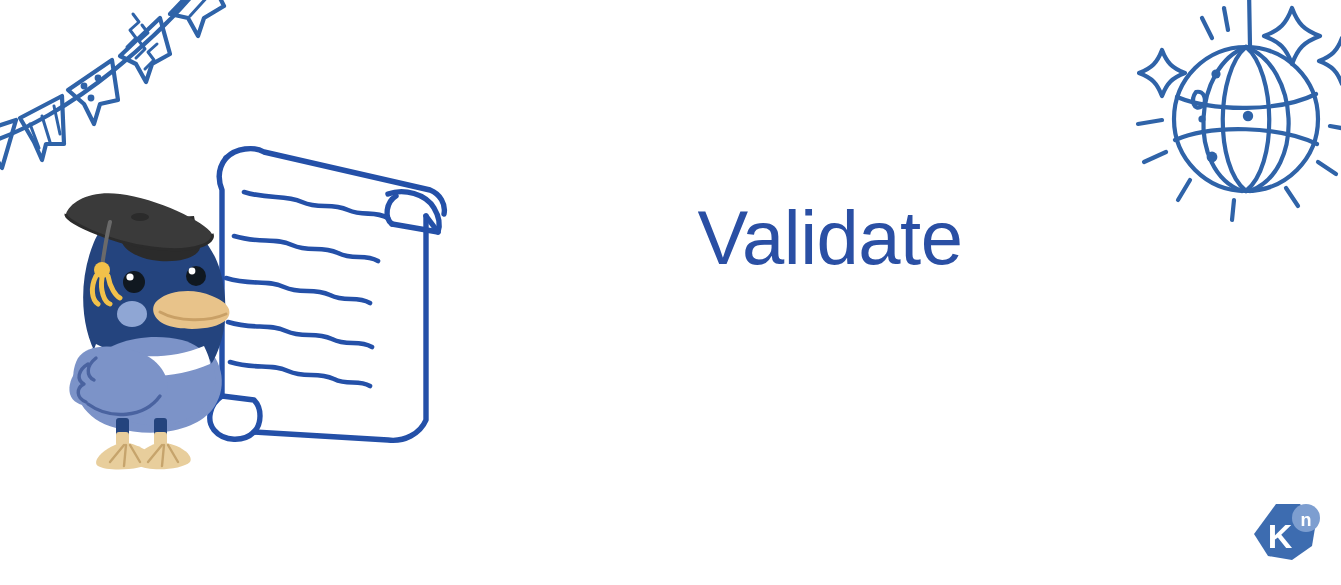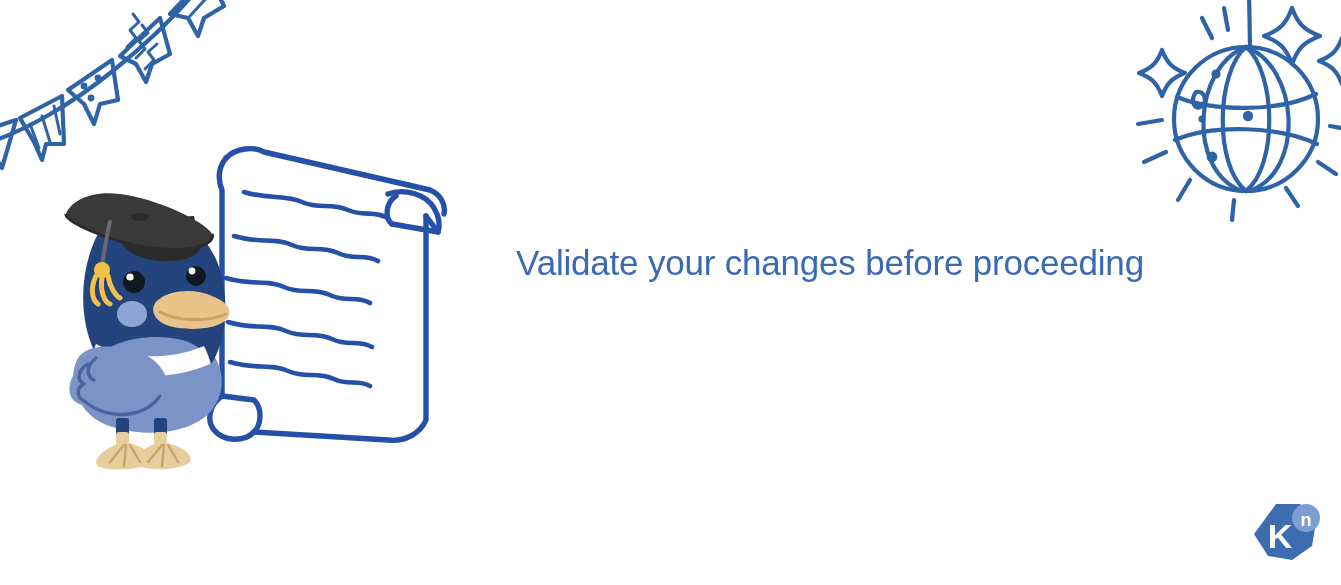--- a/index.html
+++ b/index.html
@@ -228,21 +228,21 @@
         <ellipse cx="92" cy="85" rx="9" ry="4" fill="#2B2B2B"></ellipse>
 
         <path d="M62 90 C 58 106, 56 122, 54 134" fill="none" stroke="#6A6A6A" stroke-width="4" stroke-linecap="round"></path>
         <circle cx="54" cy="138" r="8" fill="#F2C14A"></circle>
         <path d="M48 144 C 42 156, 44 168, 50 172 M54 146 C 52 158, 56 170, 62 172 M60 144 C 62 156, 68 164, 72 166" fill="none" stroke="#F2C14A" stroke-width="5" stroke-linecap="round"></path>
       </g>
     </g>
   </svg>
 
   <div id="text-block">
-    <p id="page-subtitle">Validate your changes before proceeding</p>
+    <h1 id="page-title">Validate</h1>
   </div>
 
   <svg id="brand-logo" viewBox="0 0 72 62" xmlns="http://www.w3.org/2000/svg">
     <polygon points="24,2 48,2 64,20 60,44 40,58 16,54 2,32" fill="#3D6CB0"></polygon>
     <circle cx="54" cy="16" r="14" fill="#7D9ED0"></circle>
     <text x="28" y="46" text-anchor="middle" font-family="Liberation Sans, sans-serif" font-size="34" font-weight="bold" fill="#FFFFFF">K</text>
     <text x="54" y="24" text-anchor="middle" font-family="Liberation Sans, sans-serif" font-size="18" font-weight="bold" fill="#FFFFFF">n</text>
   </svg>
 
 </div>

